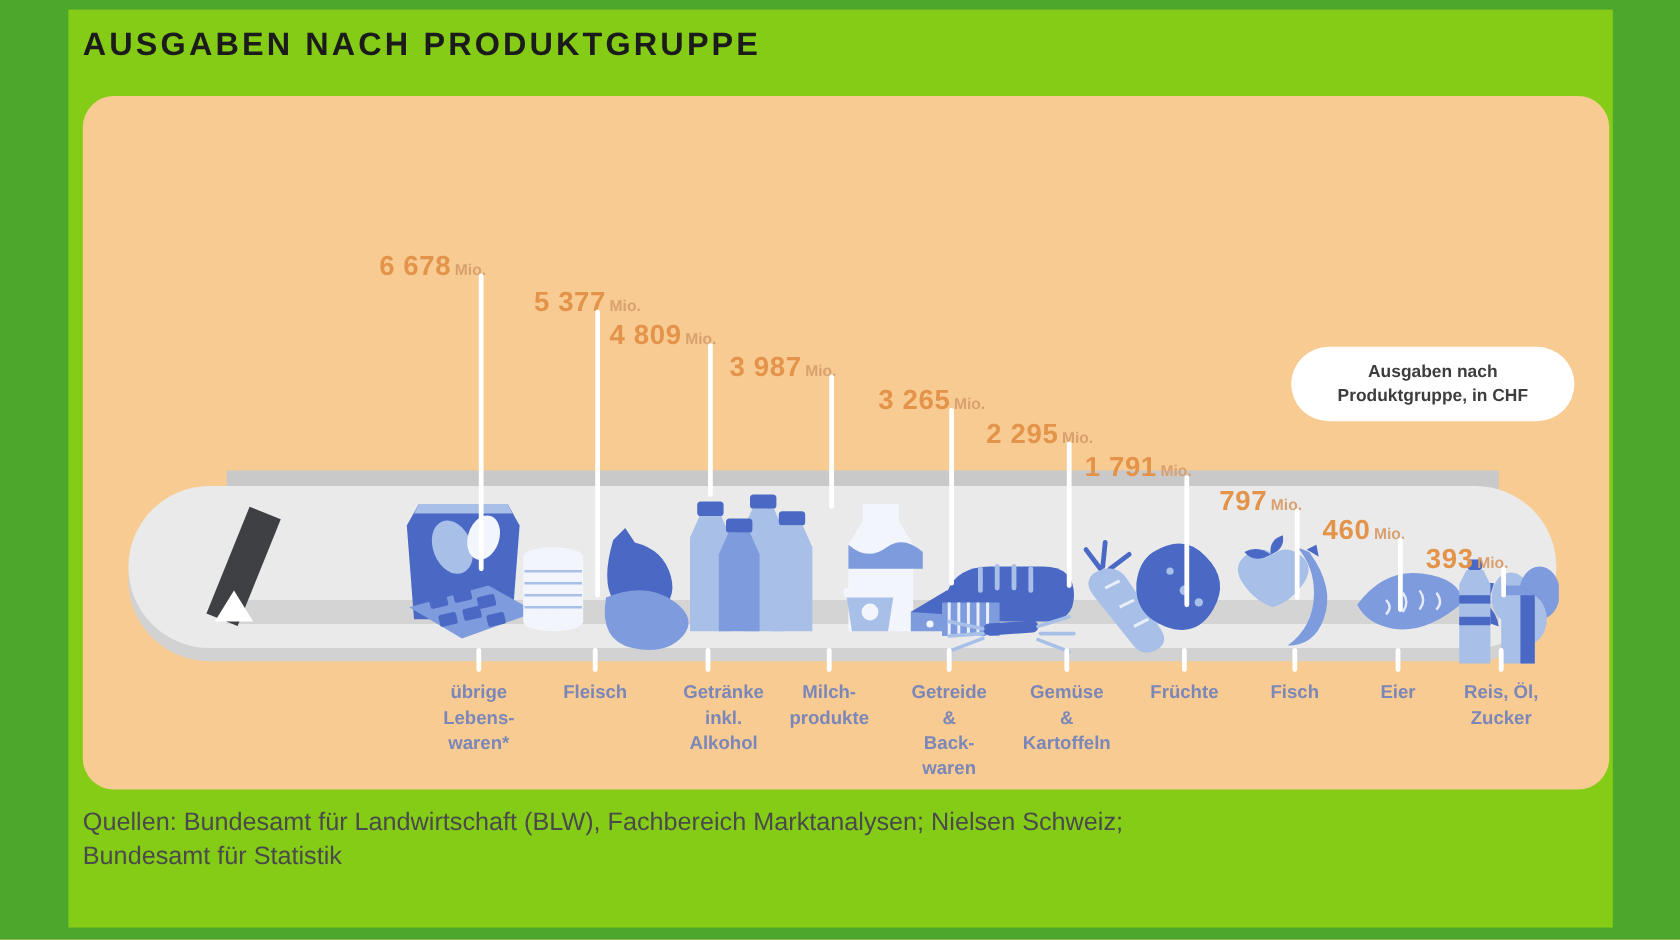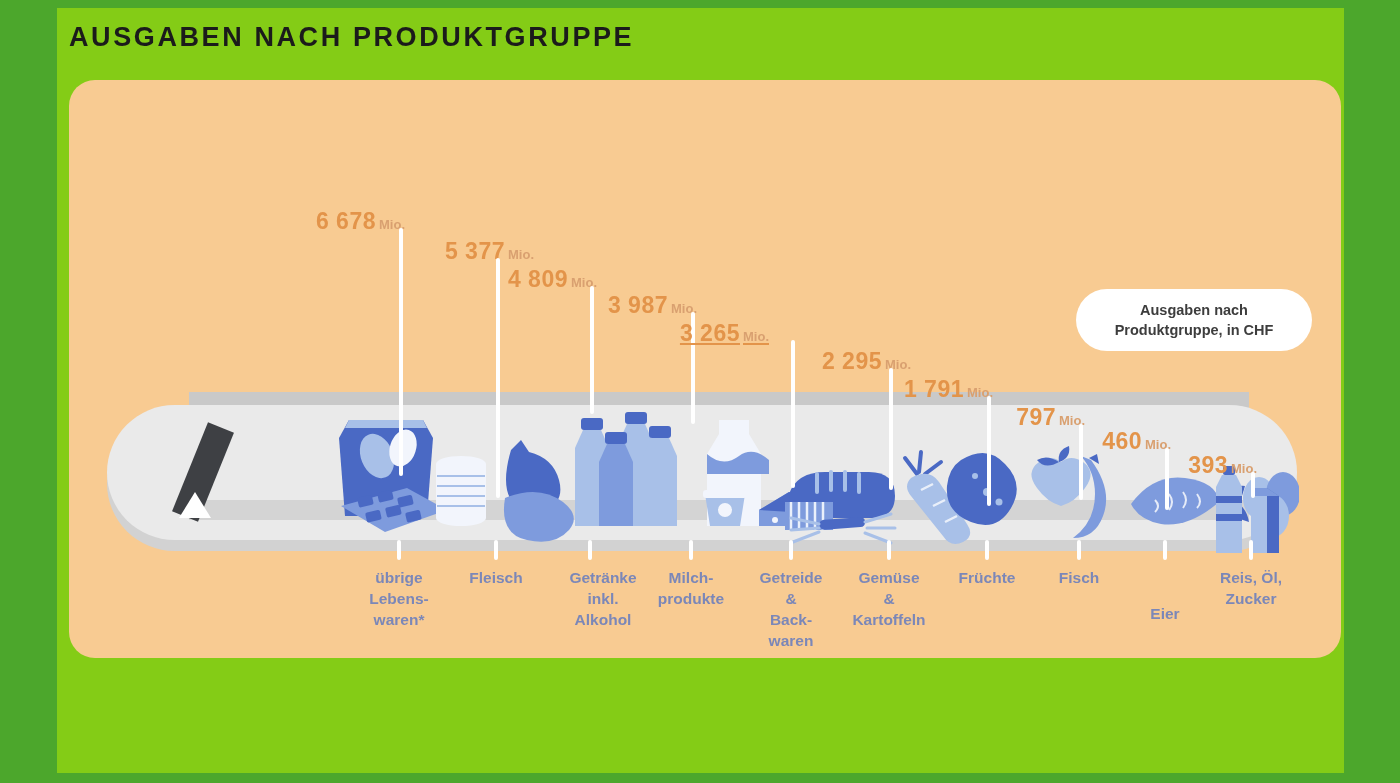--- a/index.html
+++ b/index.html
@@ -351,21 +351,21 @@
         <div class="leader" style="left: 521px; top: 206px; height: 128px;"></div>
         <div class="ctick" style="left: 521px; top: 460px;"></div>
         <div class="clabel" style="left: 534px; top: 488px; width: 120px;">Getränke
 inkl.
 Alkohol</div>
         <div class="vlabel" style="left: 628px; top: 212px;"><span>3 987</span><span class="unit">Mio.</span></div>
         <div class="leader" style="left: 622px; top: 232px; height: 112px;"></div>
         <div class="ctick" style="left: 622px; top: 460px;"></div>
         <div class="clabel" style="left: 622px; top: 488px; width: 120px;">Milch-
 produkte</div>
-        <div class="vlabel" style="left: 700px; top: 240px; text-decoration: underline;"><span>3 265</span><span class="unit">Mio.</span></div>
+        <div class="vlabel" style="left: 752px; top: 240px;"><span>3 265</span><span class="unit">Mio.</span></div>
         <div class="leader" style="left: 722px; top: 260px; height: 148px;"></div>
         <div class="ctick" style="left: 722px; top: 460px;"></div>
         <div class="clabel" style="left: 722px; top: 488px; width: 120px;">Getreide
 &amp;
 Back-
 waren</div>
         <div class="vlabel" style="left: 826px; top: 268px; margin-left: 16px;"><span>2 295</span><span class="unit">Mio.</span></div>
         <div class="leader" style="left: 820px; top: 288px; height: 122px;"></div>
         <div class="ctick" style="left: 820px; top: 460px;"></div>
         <div class="clabel" style="left: 820px; top: 488px; width: 120px;">Gemüse
@@ -375,24 +375,28 @@
         <div class="leader" style="left: 918px; top: 316px; height: 110px;"></div>
         <div class="ctick" style="left: 918px; top: 460px;"></div>
         <div class="clabel" style="left: 918px; top: 488px; width: 120px;">Früchte</div>
         <div class="vlabel" style="left: 1016px; top: 324px;"><span>797</span><span class="unit">Mio.</span></div>
         <div class="leader" style="left: 1010px; top: 344px; height: 76px;"></div>
         <div class="ctick" style="left: 1010px; top: 460px;"></div>
         <div class="clabel" style="left: 1010px; top: 488px; width: 120px;">Fisch</div>
         <div class="vlabel" style="left: 1102px; top: 348px;"><span>460</span><span class="unit">Mio.</span></div>
         <div class="leader" style="left: 1096px; top: 368px; height: 62px;"></div>
         <div class="ctick" style="left: 1096px; top: 460px;"></div>
-        <div class="clabel" style="left: 1096px; top: 488px; width: 120px; margin-top: 36px;">Eier</div>
+        <div class="clabel" style="left: 1096px; top: 488px; width: 120px;">Eier</div>
         <div class="vlabel" style="left: 1188px; top: 372px;"><span>393</span><span class="unit">Mio.</span></div>
         <div class="leader" style="left: 1182px; top: 392px; height: 26px;"></div>
         <div class="ctick" style="left: 1182px; top: 460px;"></div>
         <div class="clabel" style="left: 1182px; top: 488px; width: 120px;">Reis, Öl,
 Zucker</div>
       </div>
 
   </div>
 
+  <div class="source">
+    <div>Quellen: Bundesamt für Landwirtschaft (BLW), Fachbereich Marktanalysen; Nielsen Schweiz;</div>
+    <div>Bundesamt für Statistik</div>
+  </div>
 
 </div>
 
 </body></html>

